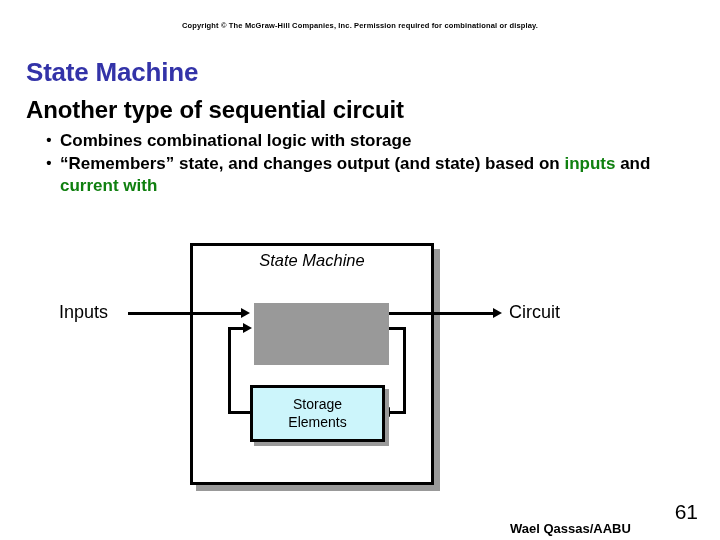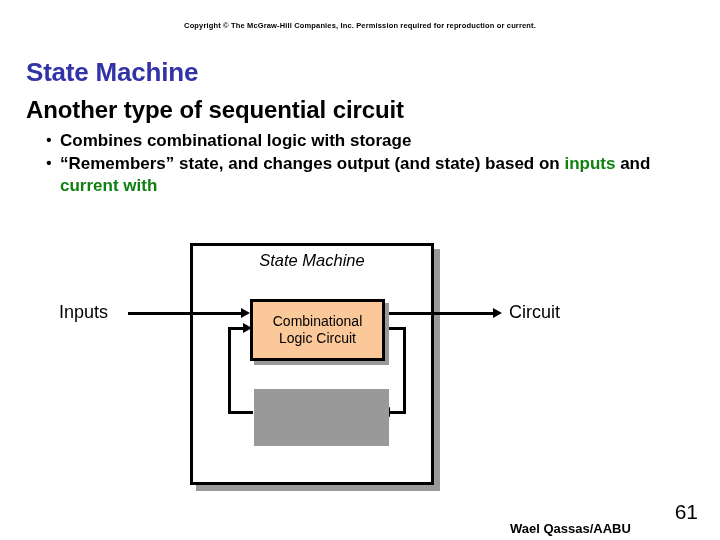--- a/index.html
+++ b/index.html
@@ -183,21 +183,21 @@
     position: absolute;
     right: 22px;
     top: 500px;
     font-size: 21px;
     color: #000000;
   }
 </style>
 </head>
 <body>
 
-<div class="copyright">Copyright © The McGraw-Hill Companies, Inc. Permission required for reproduction or current.</div>
+<div class="copyright">Copyright © The McGraw-Hill Companies, Inc. Permission required for combinational or display.</div>
 
 <div class="slide-title">State Machine</div>
 
 <div class="subtitle">Another type of sequential circuit</div>
 
 <div class="bullets">
 
   <div class="bullet-row">
     <span class="bullet-mark">•</span>
     <span class="bullet-text">
@@ -230,26 +230,26 @@
   <div class="wire h-wire" style="left:385px; top:95px; width:21px;"></div>
   <div class="wire h-wire" style="left:390px; top:179px; width:16px;"></div>
   <div class="arrow-l" style="left:381px; top:175px;"></div>
 
   <div class="wire h-wire" style="left:228px; top:179px; width:25px;"></div>
   <div class="wire v-wire" style="left:228px; top:95px; height:87px;"></div>
   <div class="wire h-wire" style="left:228px; top:95px; width:18px;"></div>
   <div class="arrow-r" style="left:243px; top:91px;"></div>
 
   <div class="block-shadow comb-shadow"></div>
-  <div class="block comb-block">
-    <span>Combinational</span>
-    <span>Logic Circuit</span>
+
+  <div class="block-shadow stor-shadow"></div>
+  <div class="block stor-block">
+    <span>Storage</span>
+    <span>Elements</span>
   </div>
-
-  <div class="block-shadow stor-shadow"></div>
 
   <div class="io-label label-inputs">Inputs</div>
   <div class="io-label label-outputs">Circuit</div>
 
 </div>
 
 <div class="footer-author">Wael Qassas/AABU</div>
 <div class="page-number">61</div>
 
 </body></html>

